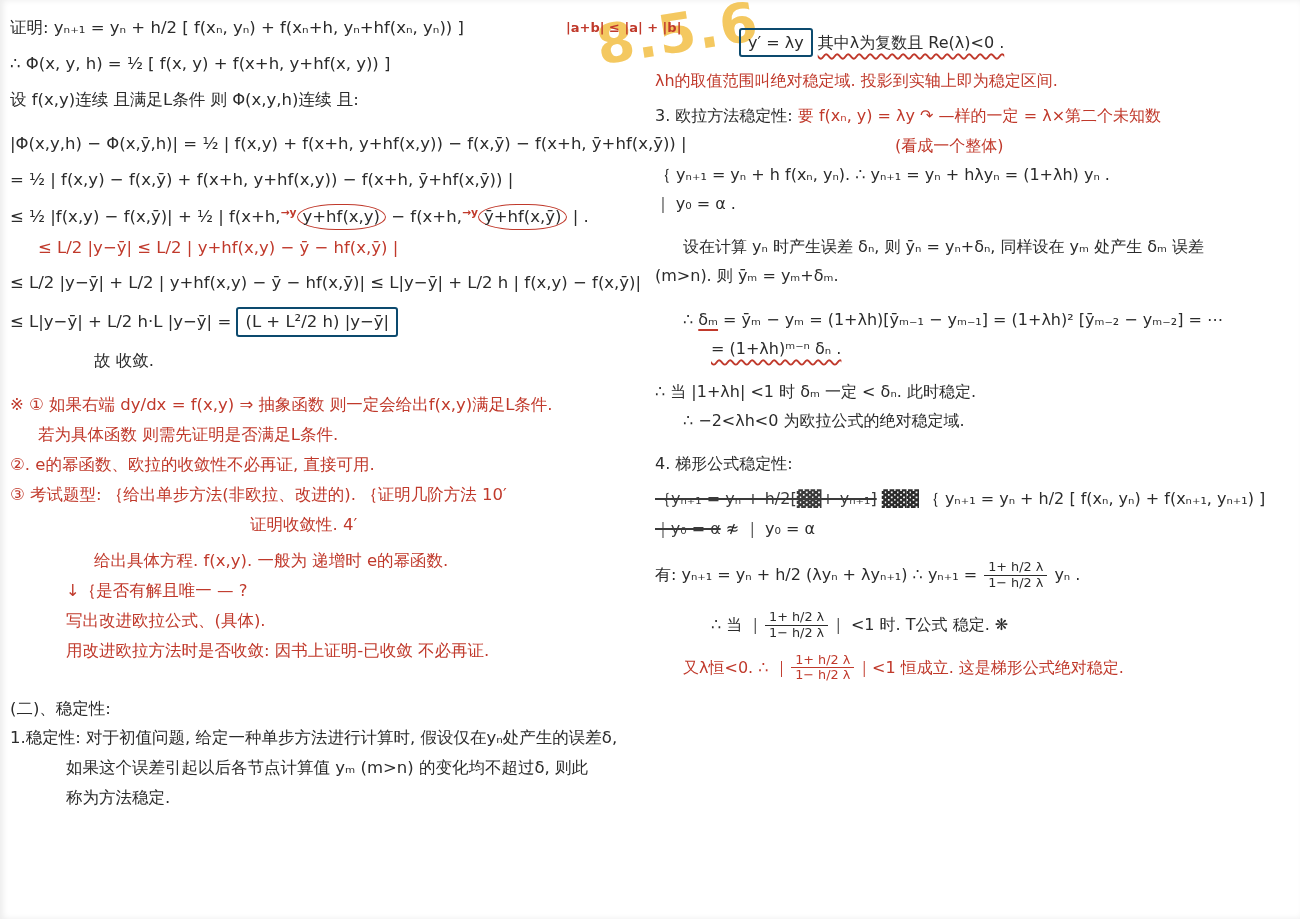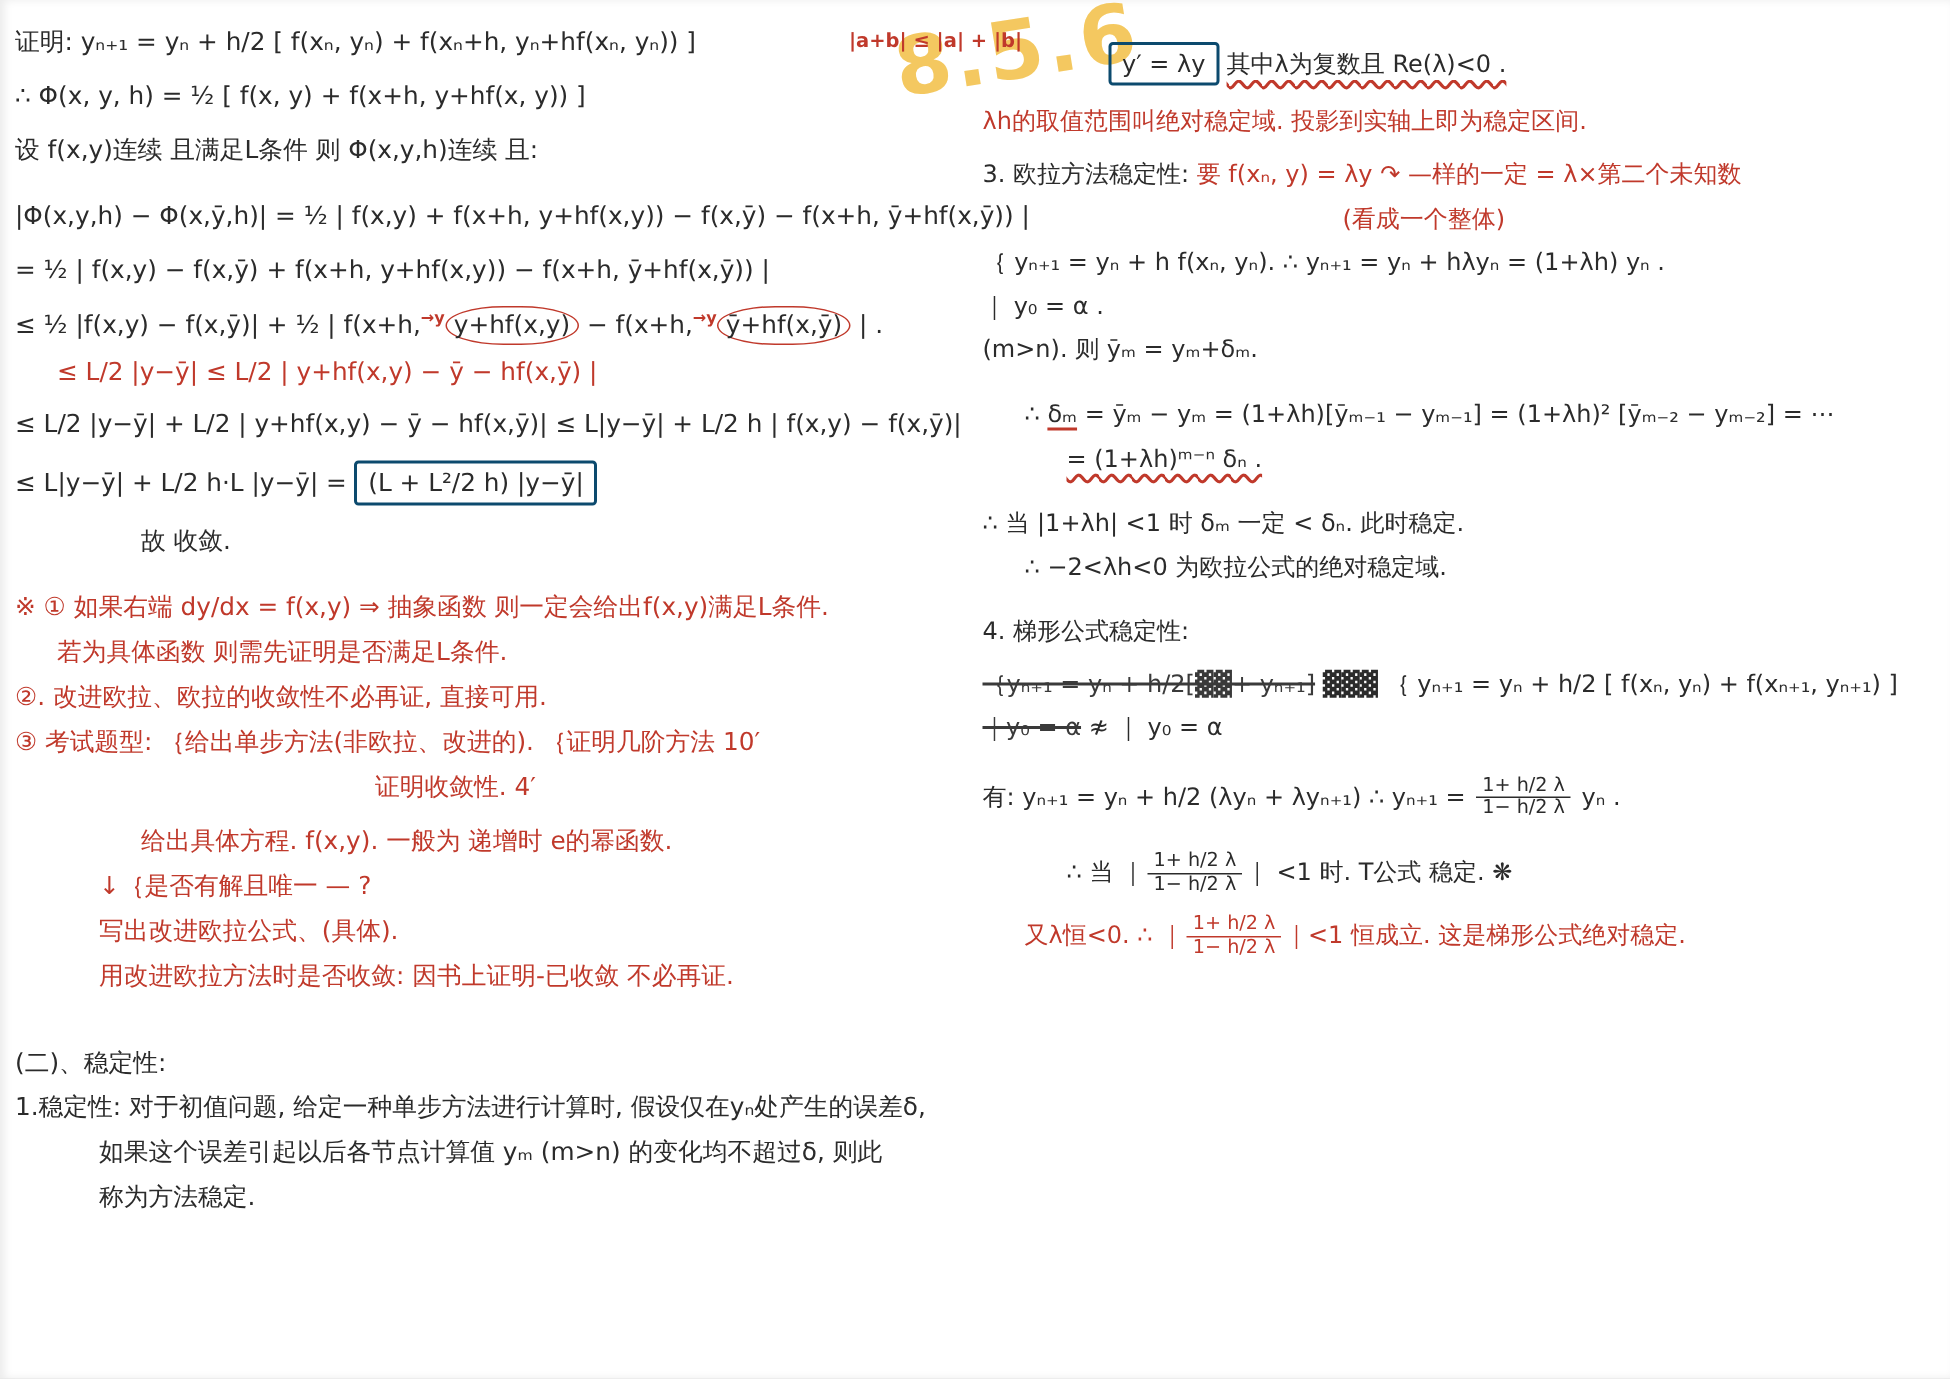--- a/index.html
+++ b/index.html
@@ -48,39 +48,40 @@
       <div class="line indent-0 gap-sm"><span class="seg ink">设 f(x,y)连续 且满足L条件   则 Φ(x,y,h)连续 且:</span></div>
       <div class="line indent-0 gap-md"><span class="seg ink">|Φ(x,y,h) − Φ(x,ȳ,h)| = ½ | f(x,y) + f(x+h, y+hf(x,y)) − f(x,ȳ) − f(x+h, ȳ+hf(x,ȳ)) |</span></div>
       <div class="line indent-0 gap-sm"><span class="seg ink">= ½ | f(x,y) − f(x,ȳ) + f(x+h, y+hf(x,y)) − f(x+h, ȳ+hf(x,ȳ)) |</span></div>
       <div class="line indent-0 gap-sm"><span class="seg ink">≤ ½ |f(x,y) − f(x,ȳ)| + ½ | f(x+h,</span><span class="seg red sup">→y</span><span class="seg ink circle">y+hf(x,y)</span><span class="seg ink"> − f(x+h,</span><span class="seg red sup">→y</span><span class="seg ink circle">ȳ+hf(x,ȳ)</span><span class="seg ink"> | .</span></div>
       <div class="line indent-1"><span class="seg red">≤ L/2 |y−ȳ|</span><span class="seg ink">        </span><span class="seg red">≤ L/2 | y+hf(x,y) − ȳ − hf(x,ȳ) |</span></div>
       <div class="line indent-0 gap-sm"><span class="seg ink">≤ L/2 |y−ȳ| + L/2 | y+hf(x,y) − ȳ − hf(x,ȳ)| ≤ L|y−ȳ| + L/2 h | f(x,y) − f(x,ȳ)|</span></div>
       <div class="line indent-0 gap-sm"><span class="seg ink">≤ L|y−ȳ| + L/2 h·L |y−ȳ| = </span><span class="seg ink box">(L + L²/2 h) |y−ȳ|</span></div>
       <div class="line indent-3 gap-sm"><span class="seg ink">故 收敛.</span></div>
       <div class="line indent-0 gap-md"><span class="seg red">※ ① 如果右端 dy/dx = f(x,y) ⇒ 抽象函数 则一定会给出f(x,y)满足L条件.</span></div>
       <div class="line indent-1"><span class="seg red">若为具体函数 则需先证明是否满足L条件.</span></div>
-      <div class="line indent-0"><span class="seg red">②. 改进欧拉、欧拉的收敛性不必再证, 直接可用.</span></div>
+      <div class="line indent-0"><span class="seg red">②. e的幂函数、欧拉的收敛性不必再证, 直接可用.</span></div>
       <div class="line indent-0"><span class="seg red">③ 考试题型: ｛给出单步方法(非欧拉、改进的).  ｛证明几阶方法 10′</span></div>
       <div class="line indent-8"><span class="seg red">证明收敛性.  4′</span></div>
       <div class="line indent-3 gap-sm"><span class="seg red">给出具体方程. f(x,y). 一般为 递增时 e的幂函数.</span></div>
       <div class="line indent-2"><span class="seg red">↓｛是否有解且唯一 — ?</span></div>
       <div class="line indent-2"><span class="seg red">写出改进欧拉公式、(具体).</span></div>
       <div class="line indent-2"><span class="seg red">用改进欧拉方法时是否收敛: 因书上证明-已收敛 不必再证.</span></div>
       <div class="line indent-0 gap-lg"><span class="seg ink">(二)、稳定性:</span></div>
       <div class="line indent-0"><span class="seg ink">1.稳定性: 对于初值问题, 给定一种单步方法进行计算时, 假设仅在yₙ处产生的误差δ,</span></div>
       <div class="line indent-2"><span class="seg ink">如果这个误差引起以后各节点计算值 yₘ (m&gt;n) 的变化均不超过δ, 则此</span></div>
       <div class="line indent-2"><span class="seg ink">称为方法稳定.</span></div>
     </div>
   <div class="col col-right">
       <div class="line indent-3 gap-sm"><span class="seg ink box">y′ = λy</span><span class="seg ink">   </span><span class="seg ink u-wavy">其中λ为复数且 Re(λ)&lt;0 .</span></div>
       <div class="line indent-0 gap-sm"><span class="seg red">λh的取值范围叫绝对稳定域. 投影到实轴上即为稳定区间.</span></div>
       <div class="line indent-0 gap-sm"><span class="seg ink">3. 欧拉方法稳定性:  </span><span class="seg red">要 f(xₙ, y) = λy ↷ —样的一定 = λ×第二个未知数</span></div>
       <div class="line indent-8"><span class="seg red">(看成一个整体)</span></div>
       <div class="line indent-0"><span class="seg ink">｛ yₙ₊₁ = yₙ + h f(xₙ, yₙ).      ∴ yₙ₊₁ = yₙ + hλyₙ = (1+λh) yₙ .</span></div>
       <div class="line indent-0"><span class="seg ink">｜ y₀ = α .</span></div>
+      <div class="line indent-1 gap-md"><span class="seg ink">设在计算 yₙ 时产生误差 δₙ,  则 ȳₙ = yₙ+δₙ,  同样设在 yₘ 处产生 δₘ 误差</span></div>
       <div class="line indent-0"><span class="seg ink">(m&gt;n).  则 ȳₘ = yₘ+δₘ. </span></div>
       <div class="line indent-1 gap-md"><span class="seg ink">∴ </span><span class="seg ink u-solid">δₘ</span><span class="seg ink"> = ȳₘ − yₘ = (1+λh)[ȳₘ₋₁ − yₘ₋₁] = (1+λh)² [ȳₘ₋₂ − yₘ₋₂] = ⋯</span></div>
       <div class="line indent-2"><span class="seg ink u-wavy">= (1+λh)ᵐ⁻ⁿ δₙ .</span></div>
       <div class="line indent-0 gap-md"><span class="seg ink">∴ 当 |1+λh| &lt;1 时   δₘ 一定 &lt; δₙ.  此时稳定.</span></div>
       <div class="line indent-1"><span class="seg ink">∴   −2&lt;λh&lt;0   为欧拉公式的绝对稳定域.</span></div>
       <div class="line indent-0 gap-md"><span class="seg ink">4. 梯形公式稳定性:</span></div>
       <div class="line indent-0 gap-sm"><span class="seg ink strike">｛yₙ₊₁ = yₙ + h/2[▓▓+ yₙ₊₁]</span><span class="seg ink">  ▓▓▓  </span><span class="seg ink">｛ yₙ₊₁ = yₙ + h/2 [ f(xₙ, yₙ) + f(xₙ₊₁, yₙ₊₁) ]</span></div>
       <div class="line indent-0"><span class="seg ink strike">｜y₀ = α</span><span class="seg ink">            ≉            </span><span class="seg ink">｜ y₀ = α</span></div>
       <div class="line indent-0 gap-md"><span class="seg ink">有: yₙ₊₁ = yₙ + h/2 (λyₙ + λyₙ₊₁)     ∴  yₙ₊₁ = </span><span class="seg ink"><span class="frac">
             <span class="num">1+ h/2 λ</span>

